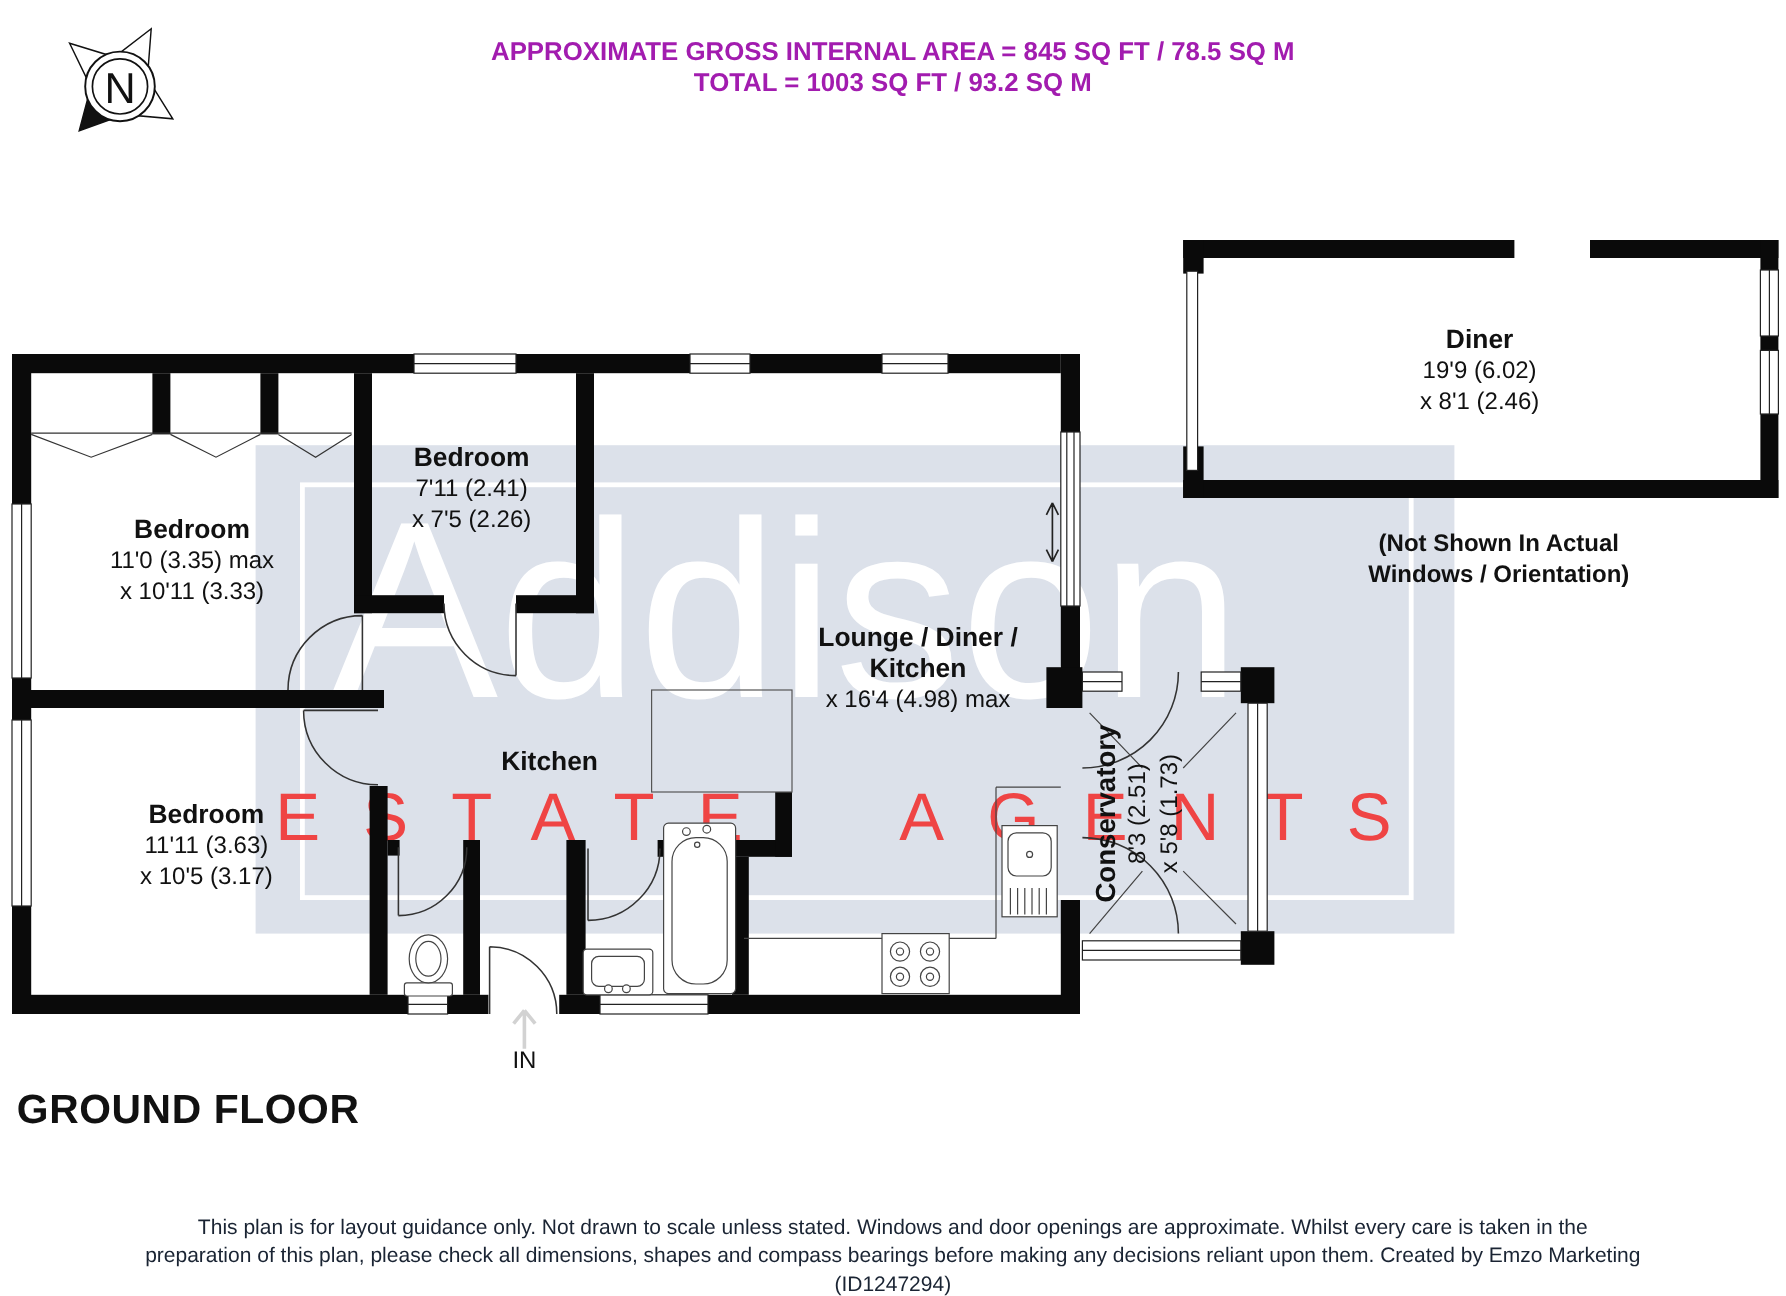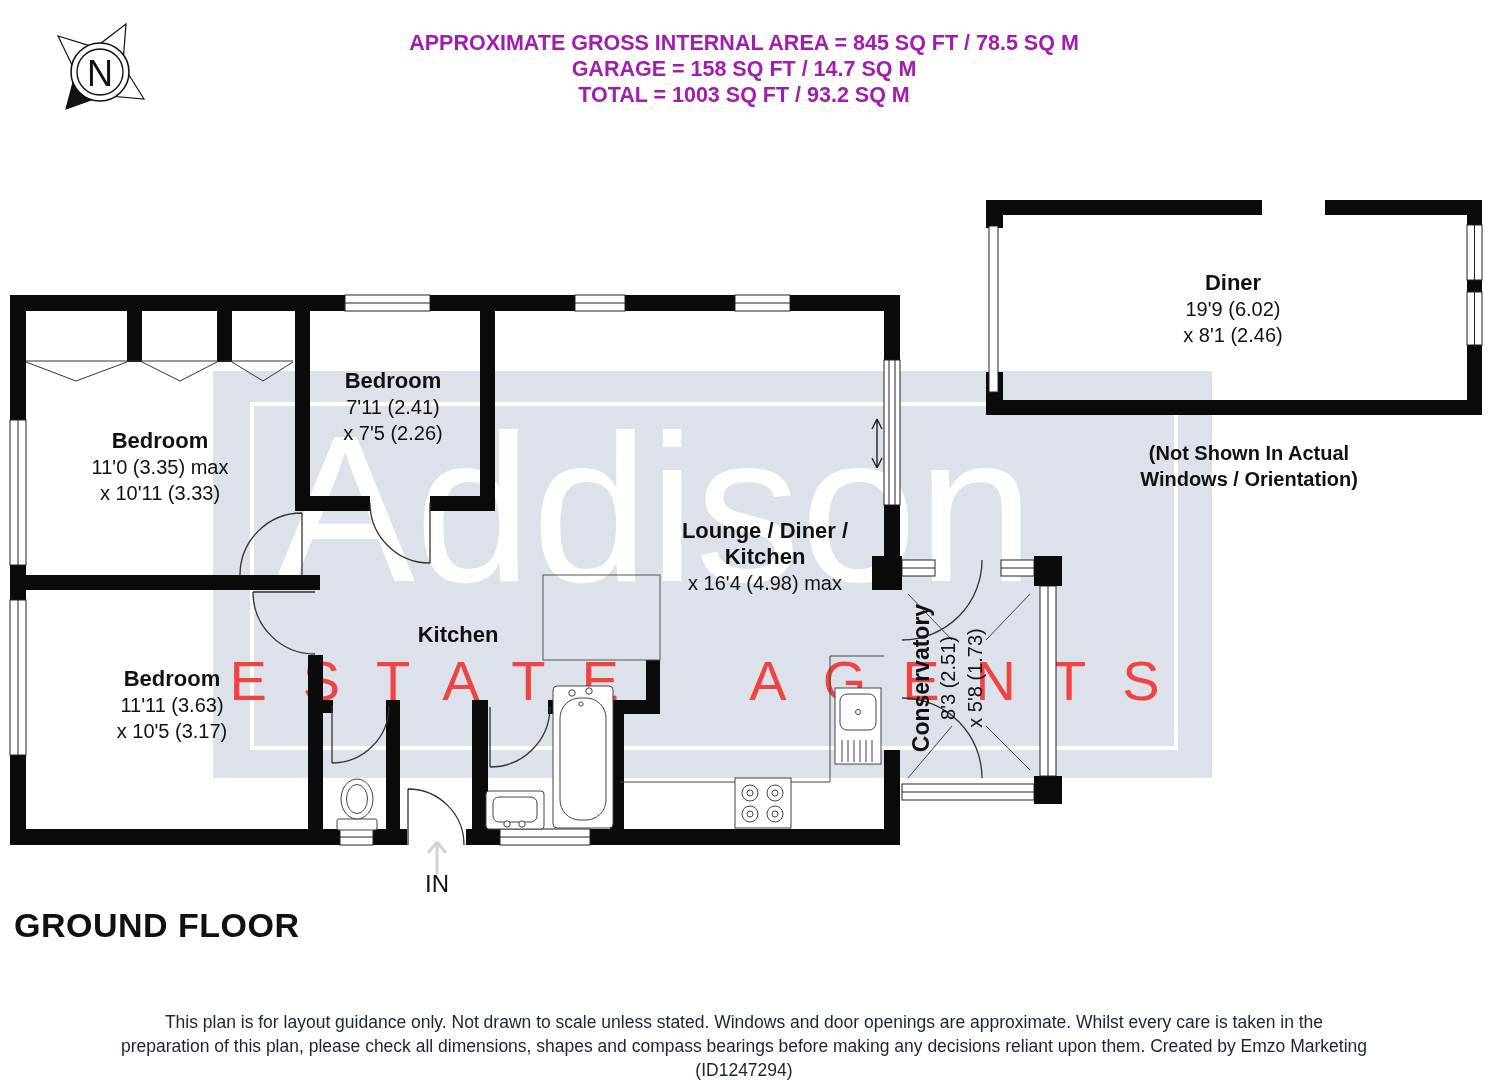--- a/index.html
+++ b/index.html
@@ -17,21 +17,21 @@
   #plan-svg{left:0;top:0;z-index:2;}
   
   .lbl{z-index:3;color:#111;text-align:center;}
   .room-name{font-weight:bold;font-size:22px;line-height:26px;}
   .room-dim{font-size:20px;line-height:26px;}
   #header{left:244px;top:30px;width:1000px;text-align:center;z-index:3;
           color:#a21caf;font-weight:bold;font-size:21.5px;line-height:26px;}
   #garage-note{font-weight:bold;font-size:20px;line-height:26px;}
   #conservatory-label{left:948px;top:678px;width:240px;
       transform:translate(-50%,-50%) rotate(-90deg);}
-  #in-label{left:407px;top:868px;width:60px;font-size:24px;line-height:32px;}
+  #in-label{left:407px;top:868px;width:60px;font-size:20px;line-height:32px;}
   #floor-label{left:14px;top:906px;font-size:34px;font-weight:bold;letter-spacing:0.5px;text-align:center;}
   #footer{left:94px;top:1010px;width:1300px;text-align:center;z-index:3;
           color:#1a2433;font-size:17.5px;line-height:24px;}
 </style>
 </head>
 <body>
 
 <div id="canvas">
 
   <div class="abs" id="wm-bg"></div>
@@ -198,21 +198,20 @@
       <polygon points="58,36 88.5,45.4 71.9,64.7" fill="#ffffff"></polygon>
       <polygon points="66,109 91.7,99.8 73,82.6" fill="#111111"></polygon>
       <circle cx="100" cy="72" r="29" fill="#ffffff" stroke-width="1.6"></circle>
       <circle cx="100" cy="72" r="23" fill="none" stroke-width="1.4"></circle>
       <text x="100" y="73" text-anchor="middle" dominant-baseline="central" stroke="none" fill="#111" font-family="Liberation Sans, sans-serif" font-size="36">N</text>
     </g>
   </svg>
 
   <div class="abs lbl" id="header">
     <div>APPROXIMATE GROSS INTERNAL AREA = 845 SQ FT / 78.5 SQ M</div>
-    <div>GARAGE = 158 SQ FT / 14.7 SQ M</div>
     <div>TOTAL = 1003 SQ FT / 93.2 SQ M</div>
   </div>
 
   <div class="abs lbl" style="left:40px;top:428px;width:240px;">
     <div class="room-name">Bedroom</div>
     <div class="room-dim">11'0 (3.35) max</div>
     <div class="room-dim">x 10'11 (3.33)</div>
   </div>
 
   <div class="abs lbl" style="left:288px;top:368px;width:210px;">

